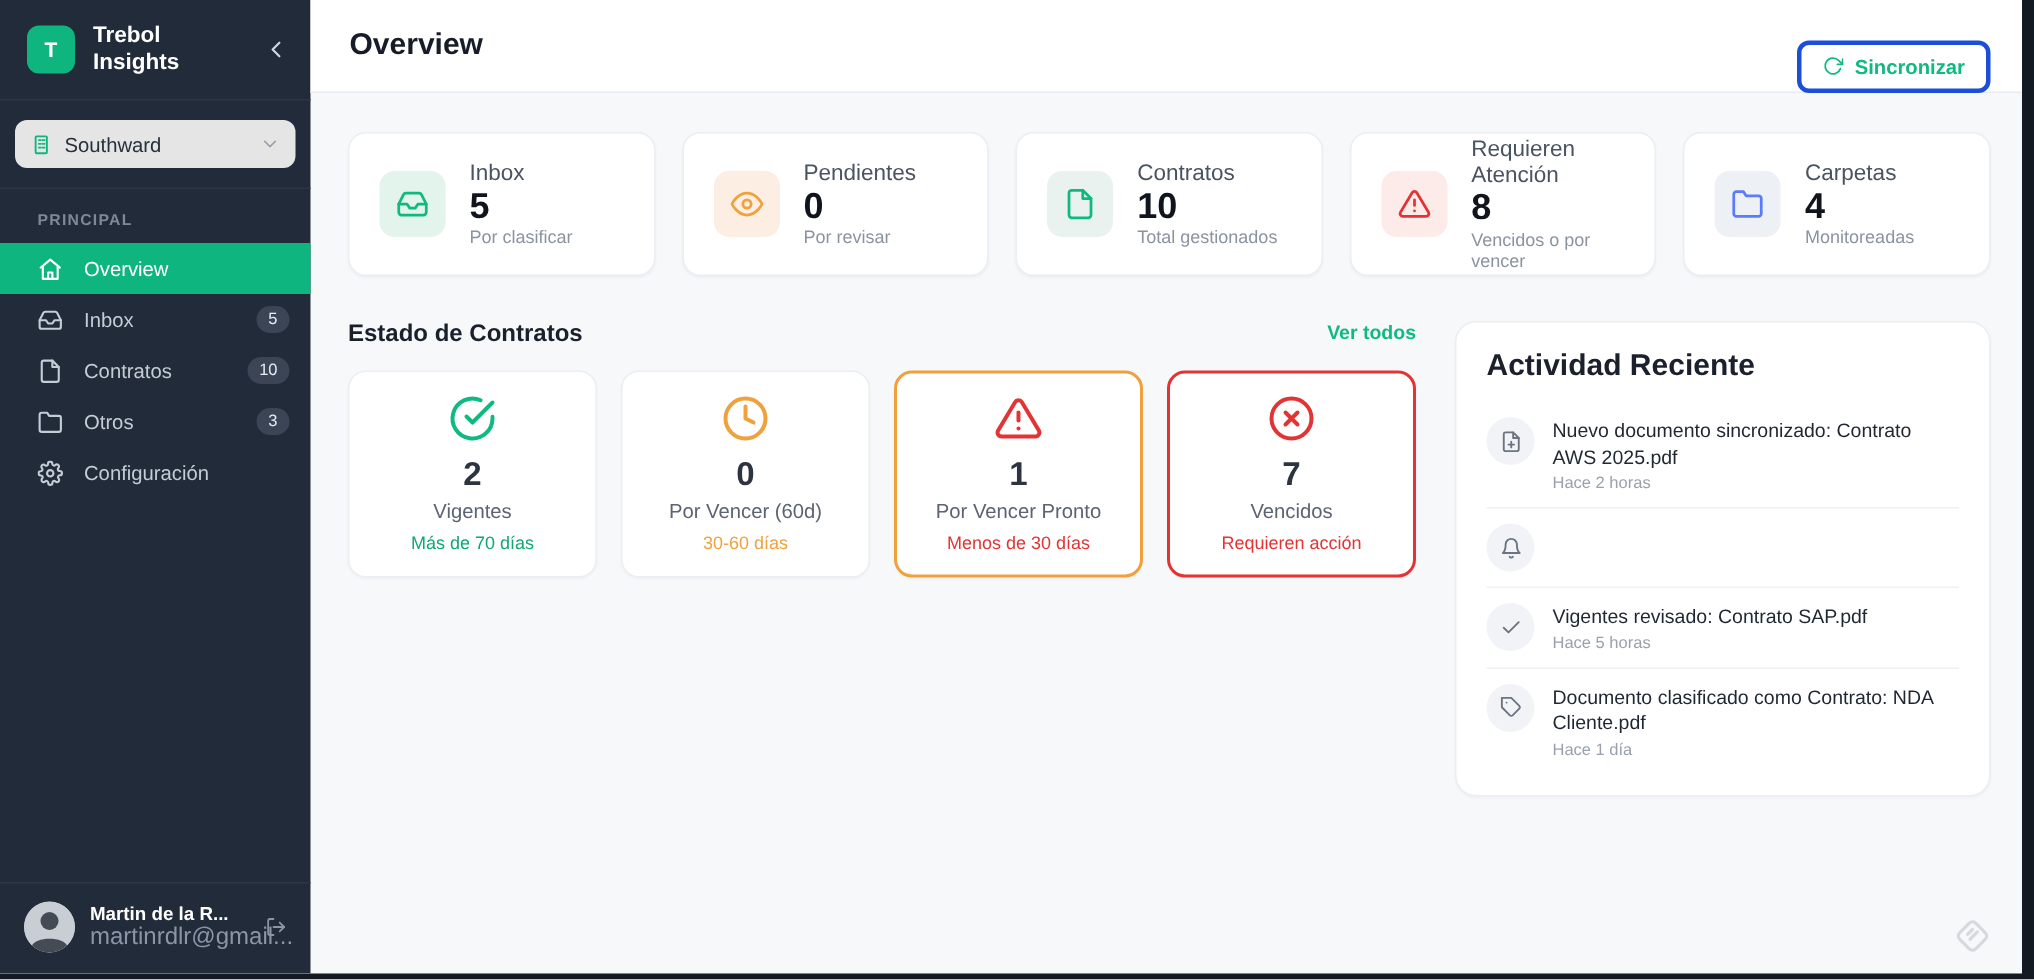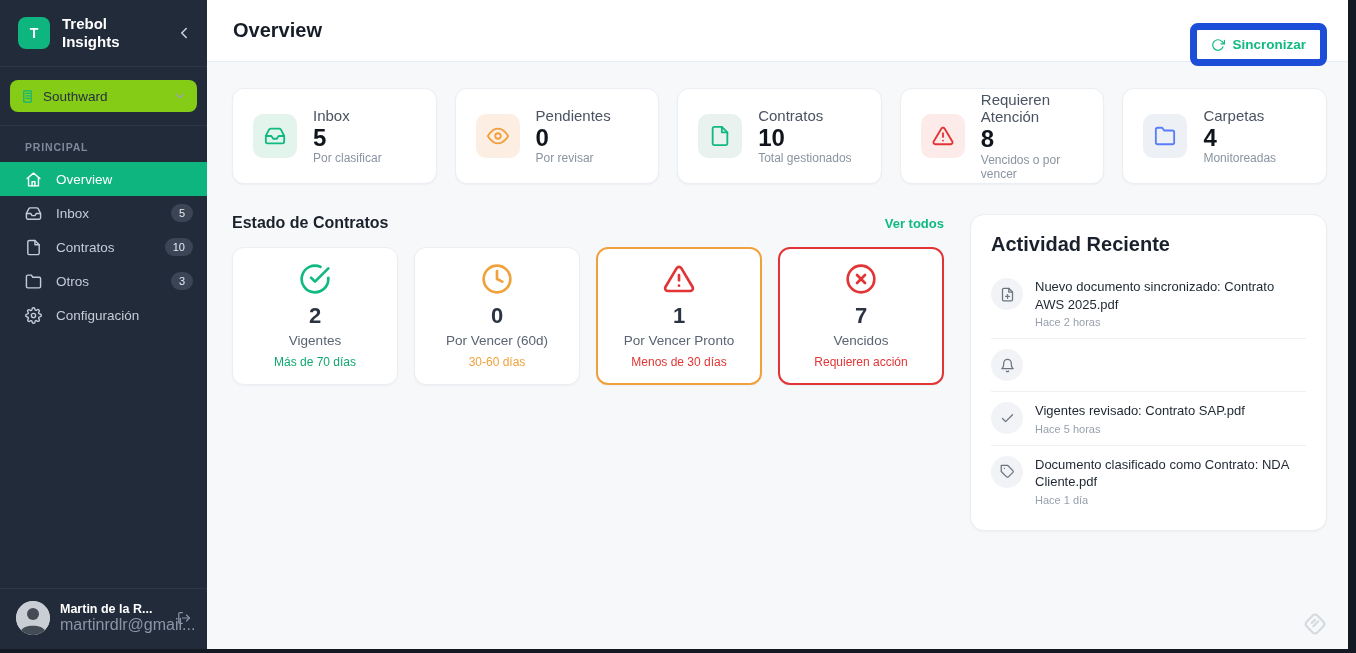--- a/index.html
+++ b/index.html
@@ -8,52 +8,52 @@
   .app { position:relative; width:1356px; height:653px; background:#141a23; overflow:hidden; }
   .ui { position:absolute; left:0; top:0; width:1348px; height:649px; display:flex; overflow:hidden; background:#f6f8fa; }
 
   
   .sidebar { width:207px; min-width:207px; background:#222b3a; color:#e8ecf1; display:flex; flex-direction:column; }
   .logo-row { display:flex; align-items:center; gap:12px; padding:15px 14px 15px 18px; border-bottom:1px solid #2d3747; }
   .logo-box { width:32px; height:32px; border-radius:8px; background:#0eb57e; color:#fff; font-weight:bold; font-size:14px; display:flex; align-items:center; justify-content:center; flex:0 0 auto; }
   .logo-title { font-size:15px; font-weight:bold; line-height:1.2; color:#fff; }
   .collapse-btn { margin-left:auto; color:#cdd5df; width:18px; height:18px; display:flex; align-items:center; justify-content:center; cursor:pointer; }
   .org-row { padding:13px 10px; border-bottom:1px solid #2d3747; }
-  .org-select { background:#84cc16; border-radius:8px; height:32px; display:flex; align-items:center; gap:8px; padding:0 10px; color:#26303e; font-size:13.5px; cursor:pointer; }
+  .org-select { background:#e5e5e5; border-radius:8px; height:32px; display:flex; align-items:center; gap:8px; padding:0 10px; color:#26303e; font-size:13.5px; cursor:pointer; }
   .org-select .chev { margin-left:auto; color:#9aa3ae; }
   .section-label { font-size:10.5px; letter-spacing:.08em; color:#7e8898; font-weight:bold; margin:15px 0 9px 25px; }
   .nav { display:flex; flex-direction:column; }
   .nav-item { display:flex; align-items:center; gap:14px; height:34px; padding:0 14px 0 25px; font-size:13.5px; color:#c4ccd6; cursor:pointer; }
   .nav-item.active { background:#0eb57e; color:#fff; }
   .nav-item .nav-icon { width:17px; height:17px; display:flex; }
   .nav-badge { margin-left:auto; background:#3b4555; color:#e7ebf0; font-size:11px; border-radius:999px; padding:2px 8px; line-height:1.3; }
   .user-row { margin-top:auto; border-top:1px solid #2d3747; padding:12px 16px 14px 16px; display:flex; align-items:center; gap:10px; }
   .avatar { width:34px; height:34px; border-radius:50%; background:#cfd4da; overflow:hidden; flex:0 0 auto; }
   .user-meta { min-width:0; }
   .user-name { font-size:12.5px; font-weight:bold; color:#fff; white-space:nowrap; }
   .user-email { font-size:16px; color:#8b95a5; white-space:nowrap; }
   .logout-btn { margin-left:auto; color:#8b95a5; width:18px; height:18px; cursor:pointer; }
 
   
   .main { flex:1; display:flex; flex-direction:column; min-width:0; }
   .topbar { height:62px; background:#fff; border-bottom:1px solid #e9ecf0; display:flex; align-items:center; padding:0 21px 0 26px; }
   .page-title { font-size:20px; font-weight:bold; color:#161d28; }
-  .sync-btn { margin-left:auto; display:flex; align-items:center; gap:7px; border:7px solid #1d4ed8; background:#fff; color:#10b981; border-radius:8px; font-size:13.5px; font-weight:bold; padding:7px 14px; cursor:pointer; font-family:inherit;margin-top:28px; }
+  .sync-btn { margin-left:auto; display:flex; align-items:flex-start; gap:7px; border:3px solid #1d4ed8; background:#fff; color:#10b981; border-radius:8px; font-size:13.5px; font-weight:bold; padding:7px 14px; cursor:pointer; font-family:inherit;margin-top:28px; }
   .content { flex:1; padding:26px 21px 0 25px; position:relative; overflow:hidden; }
 
   .stat-grid { display:grid; grid-template-columns:repeat(5,1fr); gap:18px; margin-bottom:30px; }
   .stat-card { background:#fff; border:1px solid #ebeef2; border-radius:12px; height:96px; display:flex; align-items:center; gap:16px; padding:0 20px; box-shadow:0 1px 2px rgba(16,24,40,.04); }
   .stat-ico { width:44px; height:44px; border-radius:10px; display:flex; align-items:center; justify-content:center; flex:0 0 auto; }
   .stat-label { font-size:15px; color:#4a5361; }
   .stat-value { font-size:24px; font-weight:bold; color:#10151d; line-height:1.15; }
   .stat-sub { font-size:12px; color:#8a94a1; }
 
   .estado-wrap { display:flex; gap:26px; align-items:flex-start; }
   .estado-left { width:712px; min-width:712px; }
-  .estado-head { display:flex; align-items:center; margin-bottom:15px; }
+  .estado-head { display:flex; margin-bottom:15px; }
   .estado-title { font-size:16px; font-weight:bold; color:#1a212c; }
   .ver-todos { margin-left:auto; color:#10b981; font-size:13px; font-weight:bold; cursor:pointer; }
   .status-grid { display:grid; grid-template-columns:repeat(4,1fr); gap:16px; }
   .status-card { background:#fff; border:1px solid #ebeef2; border-radius:12px; height:138px; display:flex; flex-direction:column; align-items:center; justify-content:center; gap:4px; text-align:center; box-shadow:0 1px 2px rgba(16,24,40,.04); }
   .status-card .st-ico { width:32px; height:32px; margin-bottom:4px; }
   .st-value { font-size:22px; font-weight:bold; color:#2b3440; }
   .st-label { font-size:13.5px; color:#5a6472; }
   .st-sub { font-size:12px; margin-top:3px; }
 
   .activity-panel { flex:1; background:#fff; border:1px solid #ebeef2; border-radius:14px; padding:18px 20px 14px 20px; box-shadow:0 1px 2px rgba(16,24,40,.04); }

